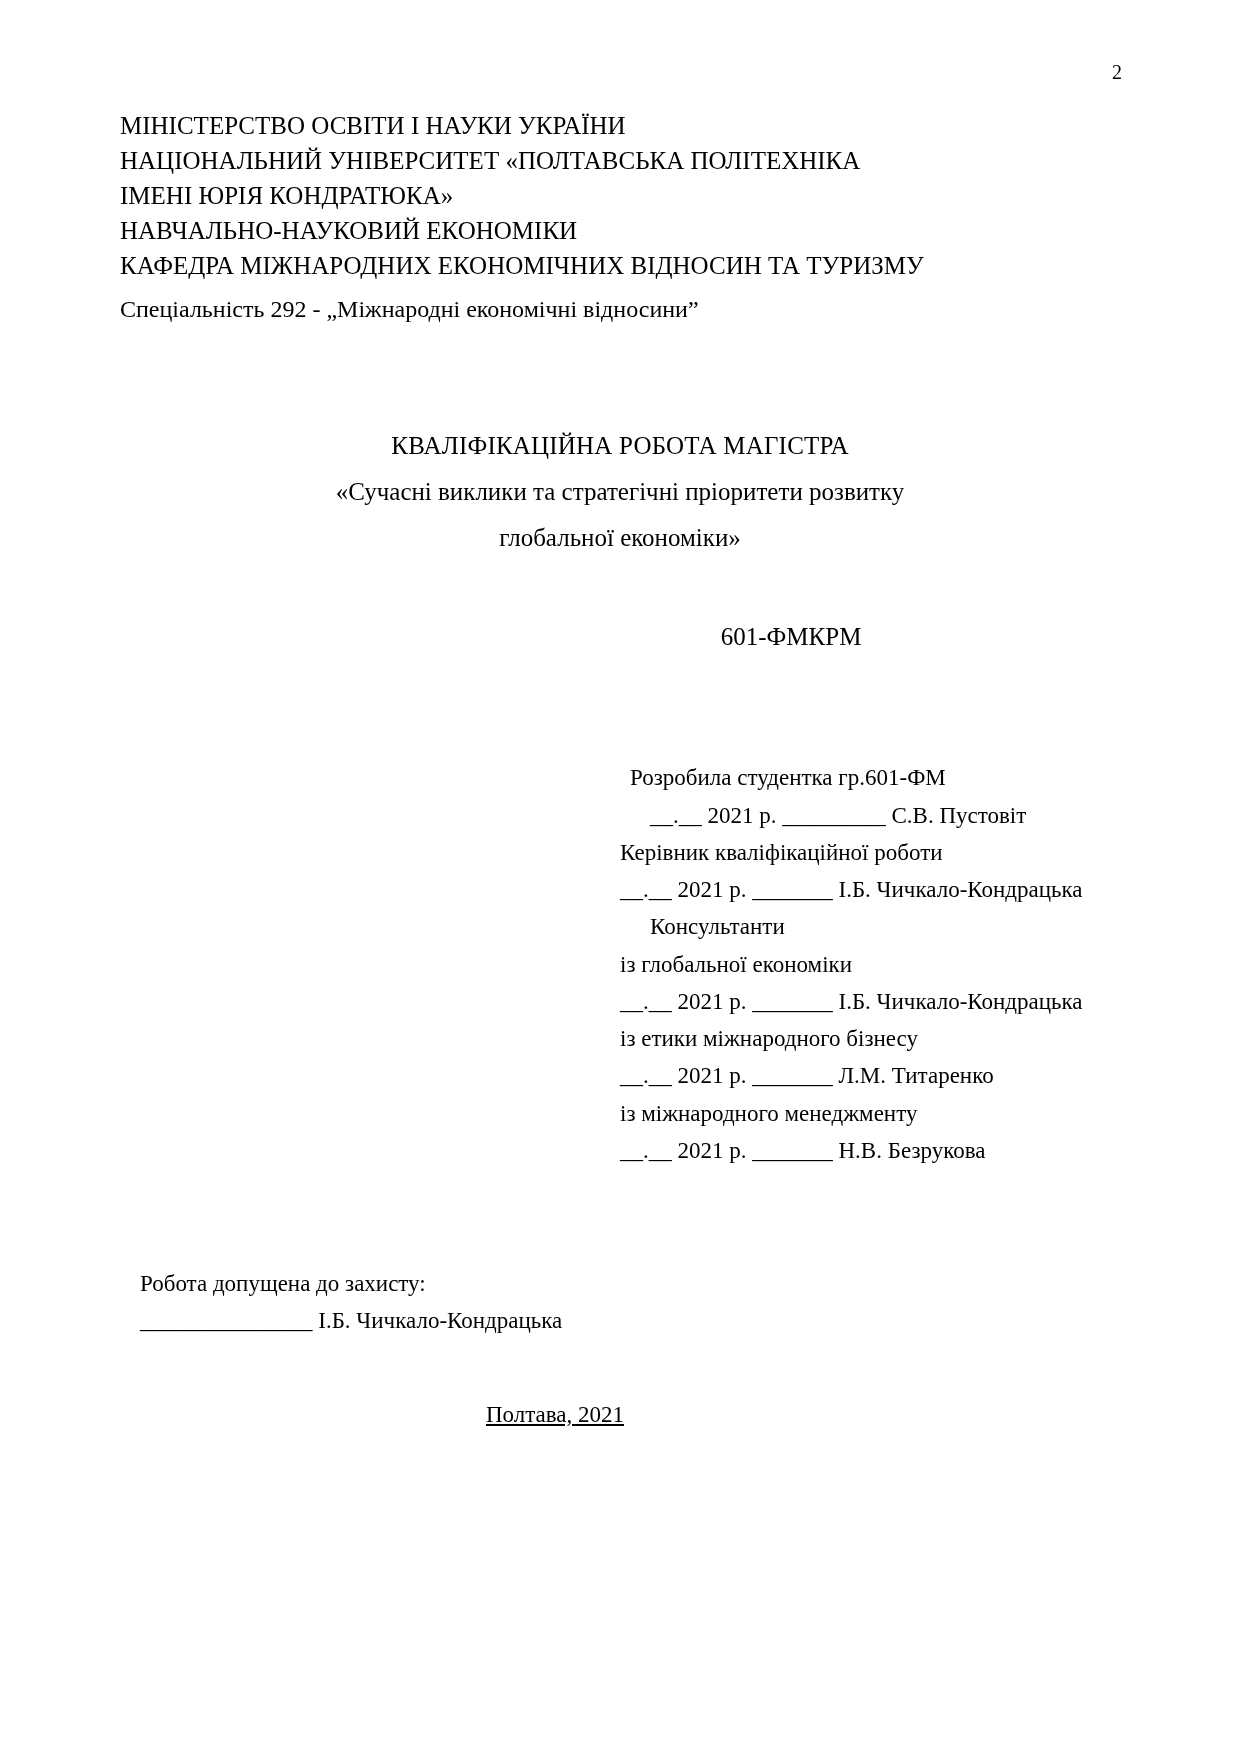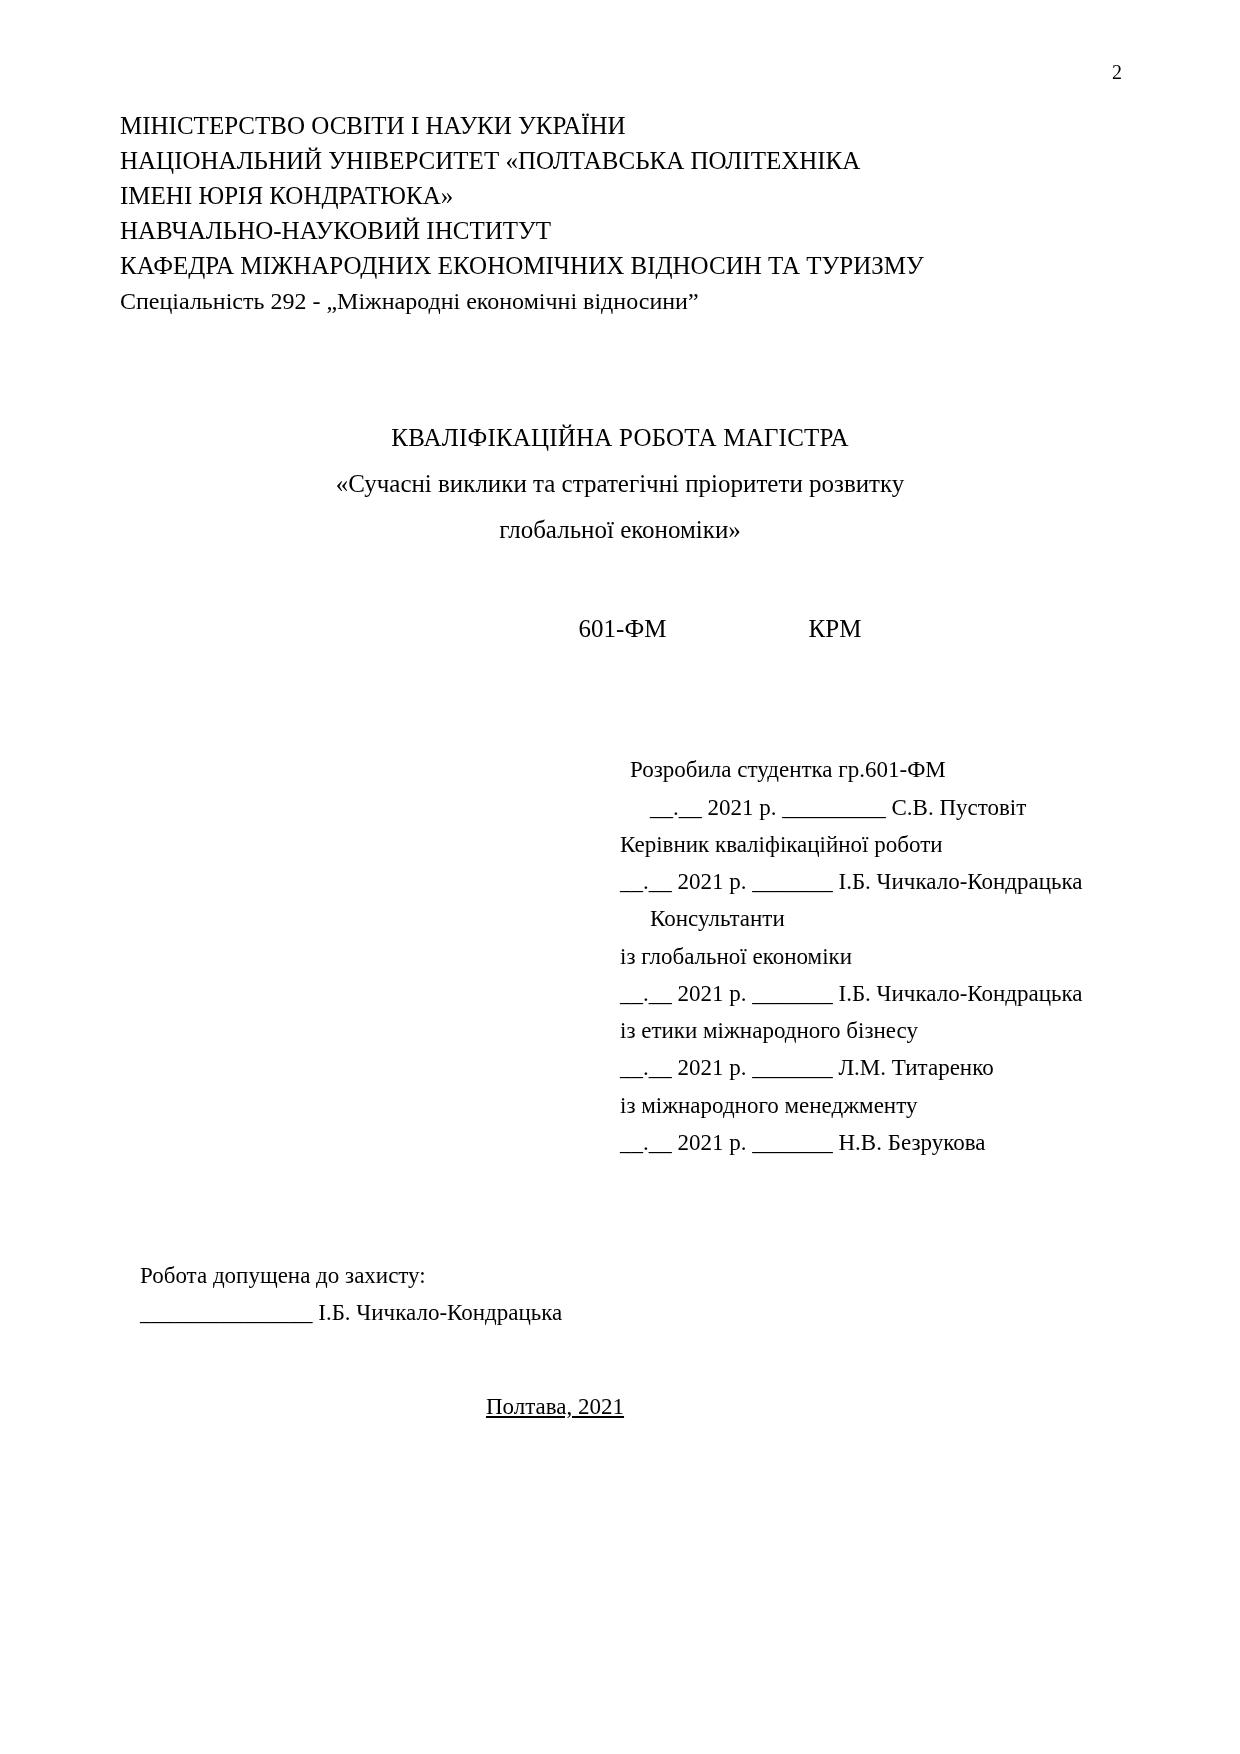--- a/index.html
+++ b/index.html
@@ -33,41 +33,41 @@
     margin-top: 48px;
     text-align: left;
     font-size: 25px;
     line-height: 1.40;
   }
   .header-block .line {
     white-space: nowrap;
   }
   .header-block .specialty {
     font-size: 24px;
-    margin-top: 2px;
+    margin-top: 10px;
   }
   .title-block {
     margin-top: 96px;
     text-align: center;
     font-weight: normal;
     font-size: 25px;
     line-height: 1.85;
   }
   .title-block .work-type {
     letter-spacing: 0.2px;
   }
   .code-row {
     margin-top: 62px;
     text-align: center;
     font-size: 25px;
   }
   .code-row .code-left {
     display: inline-block;
     width: 230px;
-    text-align: left;
+    text-align: right;
     margin-left: 200px;
   }
   .code-row .code-right {
     display: inline-block;
   }
   .signatures {
     margin-top: 108px;
     margin-left: 500px;
     font-size: 23px;
     line-height: 1.62;
@@ -97,21 +97,21 @@
 <body>
 
 <div class="page">
 
   <div class="page-number">2</div>
 
   <div class="header-block">
     <div class="line">МІНІСТЕРСТВО ОСВІТИ І НАУКИ УКРАЇНИ</div>
     <div class="line">НАЦІОНАЛЬНИЙ УНІВЕРСИТЕТ «ПОЛТАВСЬКА ПОЛІТЕХНІКА</div>
     <div class="line">ІМЕНІ ЮРІЯ КОНДРАТЮКА»</div>
-    <div class="line">НАВЧАЛЬНО-НАУКОВИЙ ІНСТИТУТ</div>
+    <div class="line">НАВЧАЛЬНО-НАУКОВИЙ ЕКОНОМІКИ</div>
     <div class="line">КАФЕДРА МІЖНАРОДНИХ ЕКОНОМІЧНИХ ВІДНОСИН ТА ТУРИЗМУ</div>
     <div class="specialty">Спеціальність 292 - „Міжнародні економічні відносини”</div>
   </div>
 
   <div class="title-block">
     <div class="work-type">КВАЛІФІКАЦІЙНА РОБОТА МАГІСТРА</div>
     <div>«Сучасні виклики та стратегічні пріоритети розвитку</div>
     <div>глобальної економіки»</div>
   </div>
 

